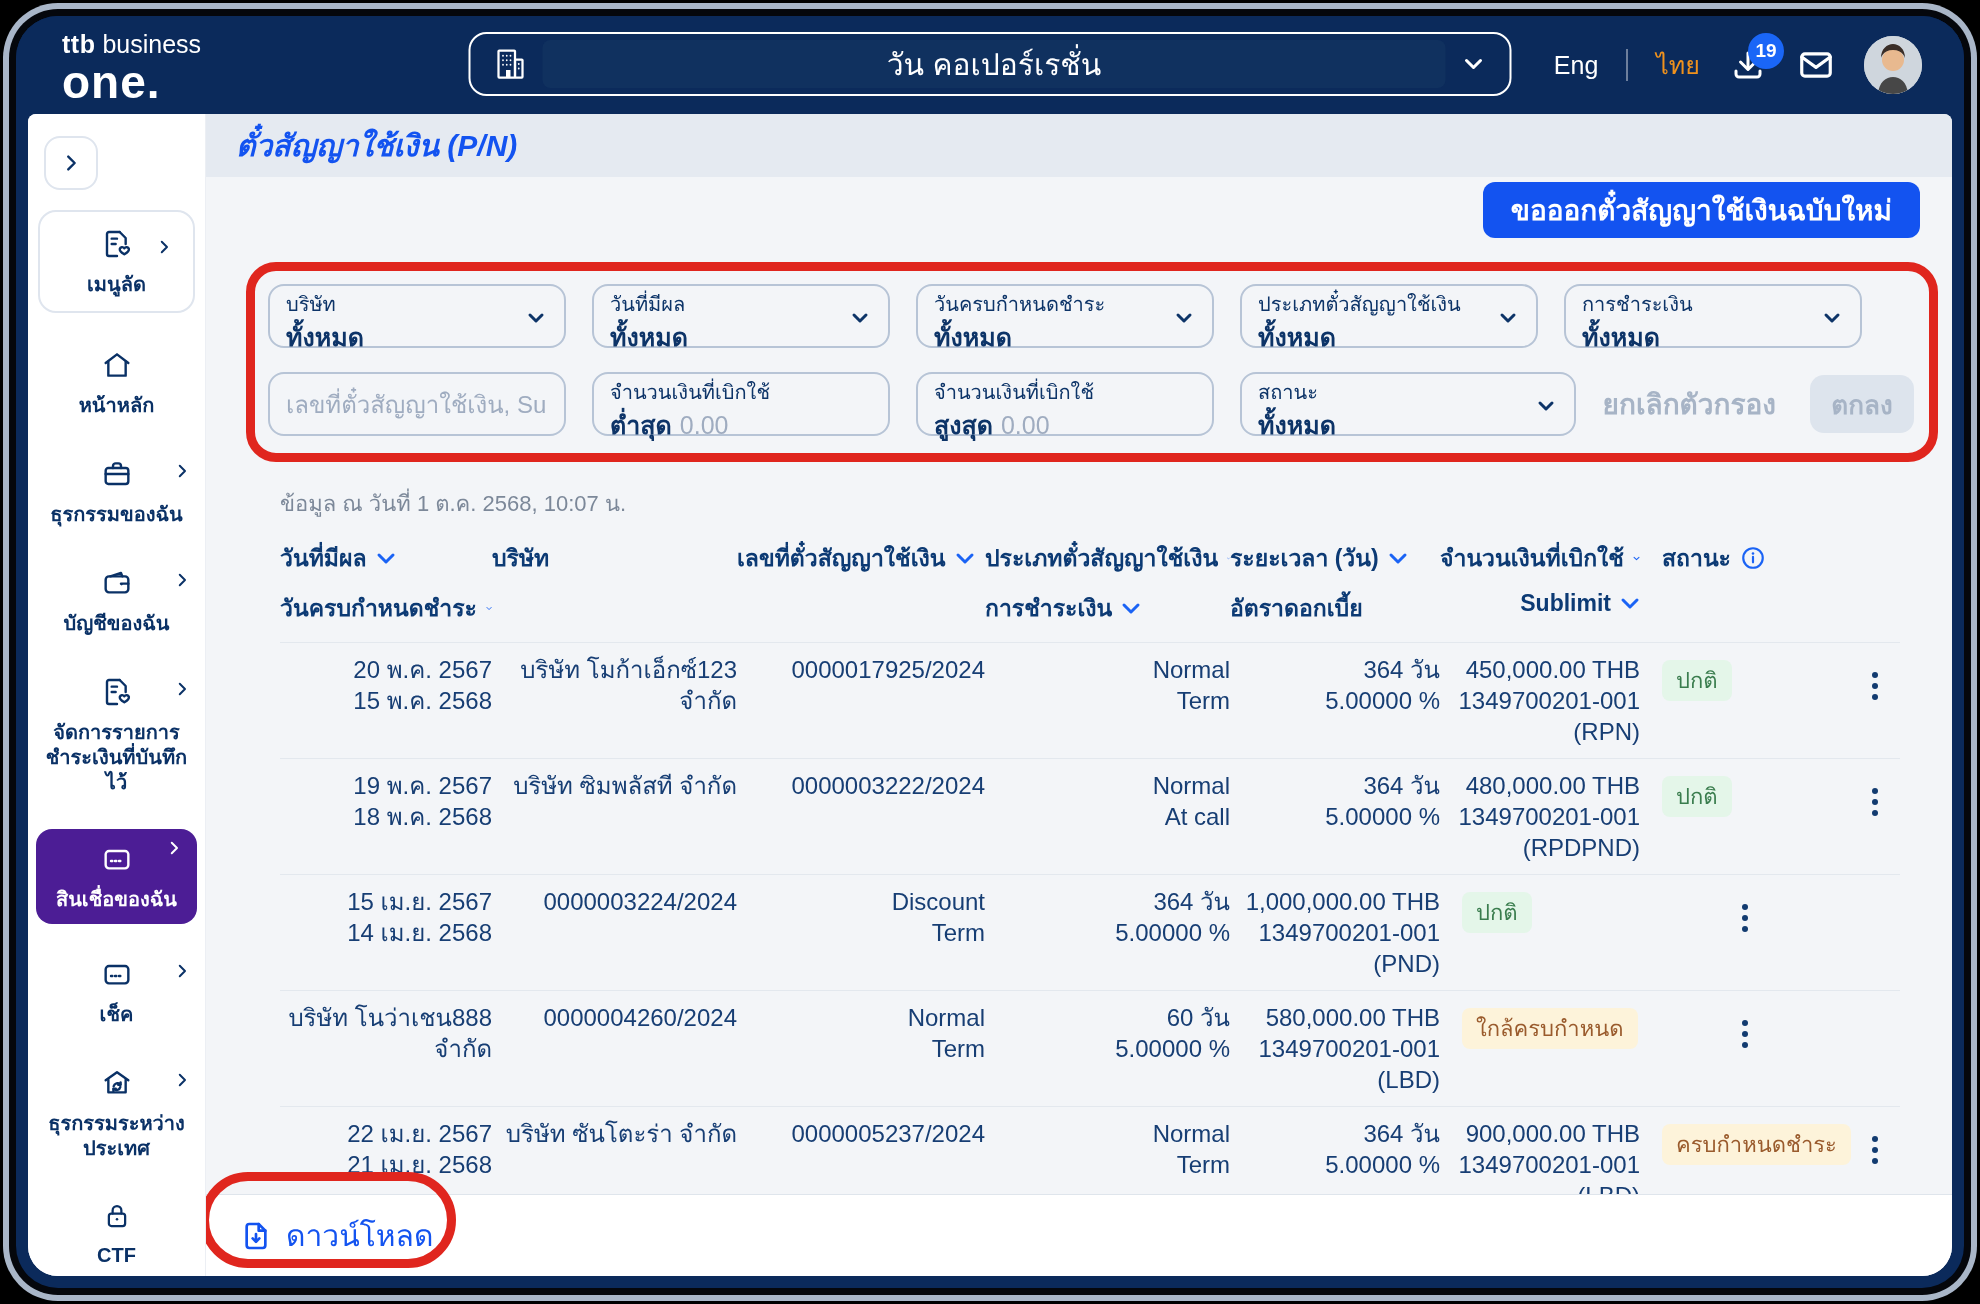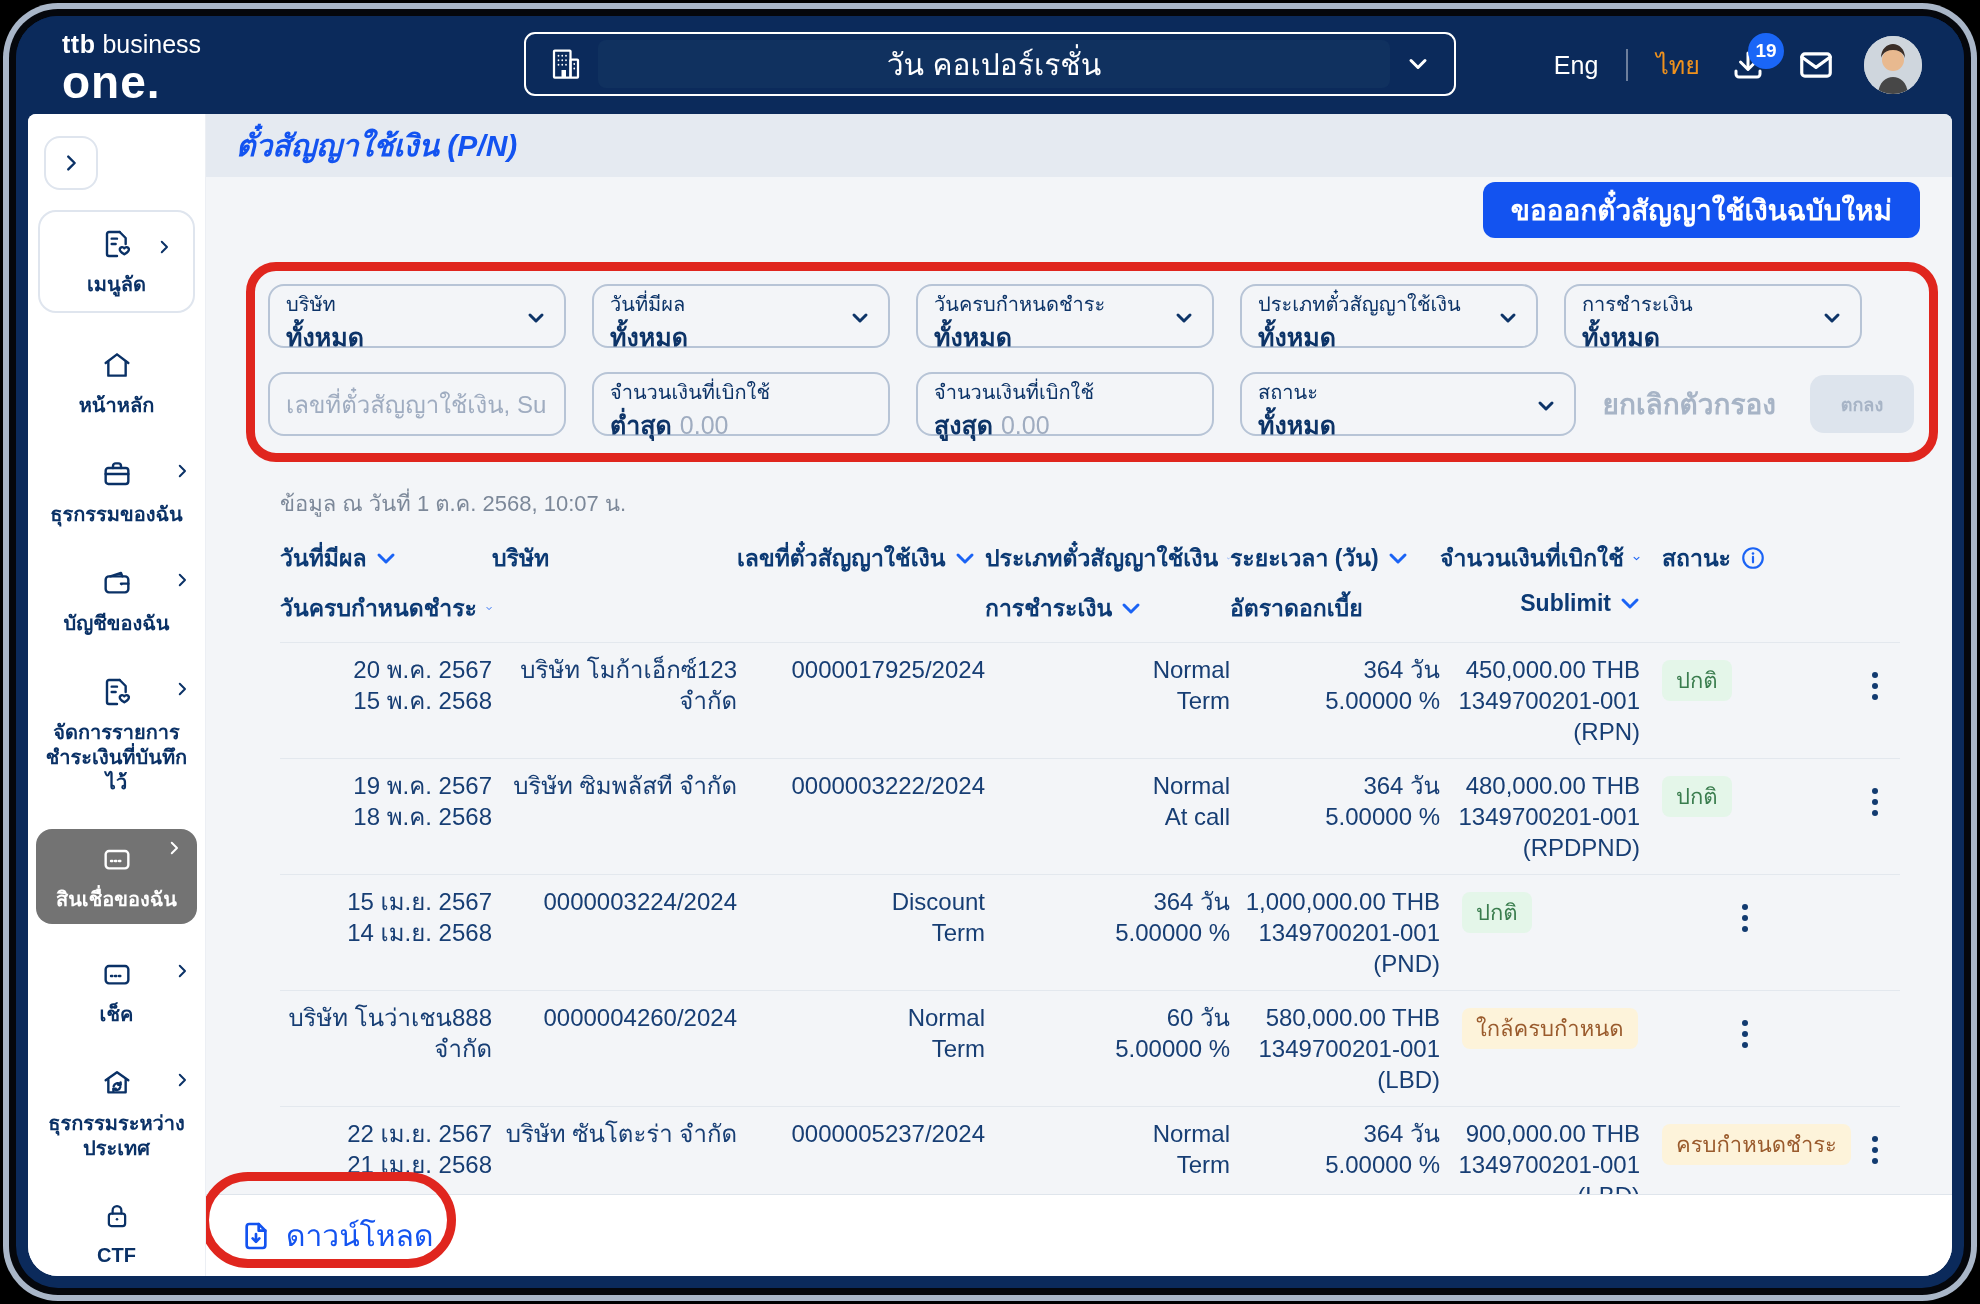--- a/index.html
+++ b/index.html
@@ -10,21 +10,21 @@
     border-radius:42px; background:#0b2a5b; overflow:hidden;
     box-shadow:0 0 0 7px #05070c, 0 0 0 13px #a9b6c8; }
 
   
   .topbar { position:relative; height:98px; background:#0b2a5b; color:#fff; }
   .logo { position:absolute; left:46px; top:16px; color:#fff; line-height:1; }
   .logo .l1 { font-size:25px; }
   .logo .l1 b { font-weight:800; letter-spacing:0.5px; }
   .logo .l2 { font-size:46px; font-weight:800; letter-spacing:1px; margin-top:2px; }
   .company-select { position:absolute; left:50%; transform:translateX(-50%); top:16px;
-    width:932px; height:64px; border:2.5px solid #fff; border-radius:11px;
+    width:1043px; height:64px; border:2.5px solid #fff; border-radius:18px;
     display:flex; align-items:center; padding:0 22px; background:#0b2a5b; cursor:pointer; }
   .company-select .inner { flex:1; height:48px; margin:0 14px; background:#10315f;
     border-radius:8px; display:flex; align-items:center; justify-content:center; }
   .company-select .txt { font-size:30px; color:#fff; }
   .top-right { position:absolute; right:42px; top:0; height:98px; display:flex;
     align-items:center; gap:28px; }
   .lang { font-size:25px; color:#fff; cursor:pointer; }
   .lang.th { color:#f0921d; }
   .vdiv { width:2px; height:32px; background:#6d7f9d; }
   .icon-btn { position:relative; width:40px; height:40px; display:flex;
@@ -44,21 +44,21 @@
   .expand-btn { width:54px; height:54px; margin:6px 0 20px 16px; border:2px solid #dfe5ee;
     border-radius:16px; background:#fff; display:flex; align-items:center;
     justify-content:center; cursor:pointer; color:#0a3166; }
   .shortcut-card { border:2px solid #dfe5ee; border-radius:18px; margin:0 10px 30px 10px;
     padding:16px 6px 14px 6px; }
   .side-item { position:relative; text-align:center; padding:6px 8px; margin-bottom:28px; cursor:pointer; color:#0a3166; }
   .side-item .icn { display:inline-block; }
   .side-item .chev { position:absolute; right:14px; top:10px; }
   .side-item .lbl { display:block; margin-top:8px; font-size:20px; font-weight:bold;
     line-height:1.25; color:#0a3166; }
-  .side-item.active { background:#737373; border-radius:16px; margin:0 8px 28px 8px;
+  .side-item.active { background:#4c1d95; border-radius:16px; margin:0 8px 28px 8px;
     padding:14px 8px 12px 8px; color:#fff; }
   .side-item.active .lbl { color:#fff; }
   .shortcut-card .side-item { margin-bottom:0; padding:0 4px; }
 
   
   .main { flex:1; position:relative; overflow:hidden; }
   .title-strip { height:63px; background:#e5eaf1; display:flex; align-items:center;
     padding-left:30px; }
   .page-title { color:#1353f0; font-size:30px; font-weight:bold;font-style:italic; }
   .cta { position:absolute; top:68px; right:32px; height:56px; border-radius:12px;
@@ -76,21 +76,21 @@
   .fbox .flabel { font-size:20px; color:#0d3468; line-height:1.1; }
   .fbox .fvalue { font-size:25px; font-weight:bold; color:#0d3468; margin-top:2px; white-space:nowrap; }
   .fbox .fvalue .ph { font-weight:normal; color:#9facc0; margin-left:8px; }
   .fbox .fchev { position:absolute; right:16px; top:20px; }
   .fbox.w1 { width:298px; } .fbox.w2 { width:336px; }
   .finput { display:flex; align-items:center; padding:0 16px; }
   .finput .phtext { font-size:24px; color:#9facc0; white-space:nowrap; overflow:hidden; }
   .clear-area { flex:1; display:flex; align-items:center; justify-content:flex-end; gap:34px; padding-right:4px; }
   .clear-link { font-size:28px; font-weight:bold; color:#a7b4c6; cursor:default; }
   .apply-btn { width:104px; height:58px; border:none; border-radius:14px; background:#dde4ed;
-    color:#a7b4c6; font-size:18px; font-weight:bold; cursor:default; }
+    color:#a7b4c6; font-size:26px; font-weight:bold; cursor:default; }
 
   .as-of { position:absolute; left:74px; top:372px; font-size:22px; color:#7c8899; }
 
   
   .table { position:absolute; left:74px; top:426px; width:1620px; }
   .tgrid { display:grid; grid-template-columns:212px 245px 248px 245px 210px 200px 210px 50px; }
   .thead .hcell { display:flex; flex-direction:column; gap:14px; font-size:23px;
     font-weight:bold; color:#0c3a74; padding-bottom:16px; }
   .hline { display:flex; align-items:center; gap:9px; white-space:nowrap; }
   .hcell.right .hline { justify-content:flex-end; }

